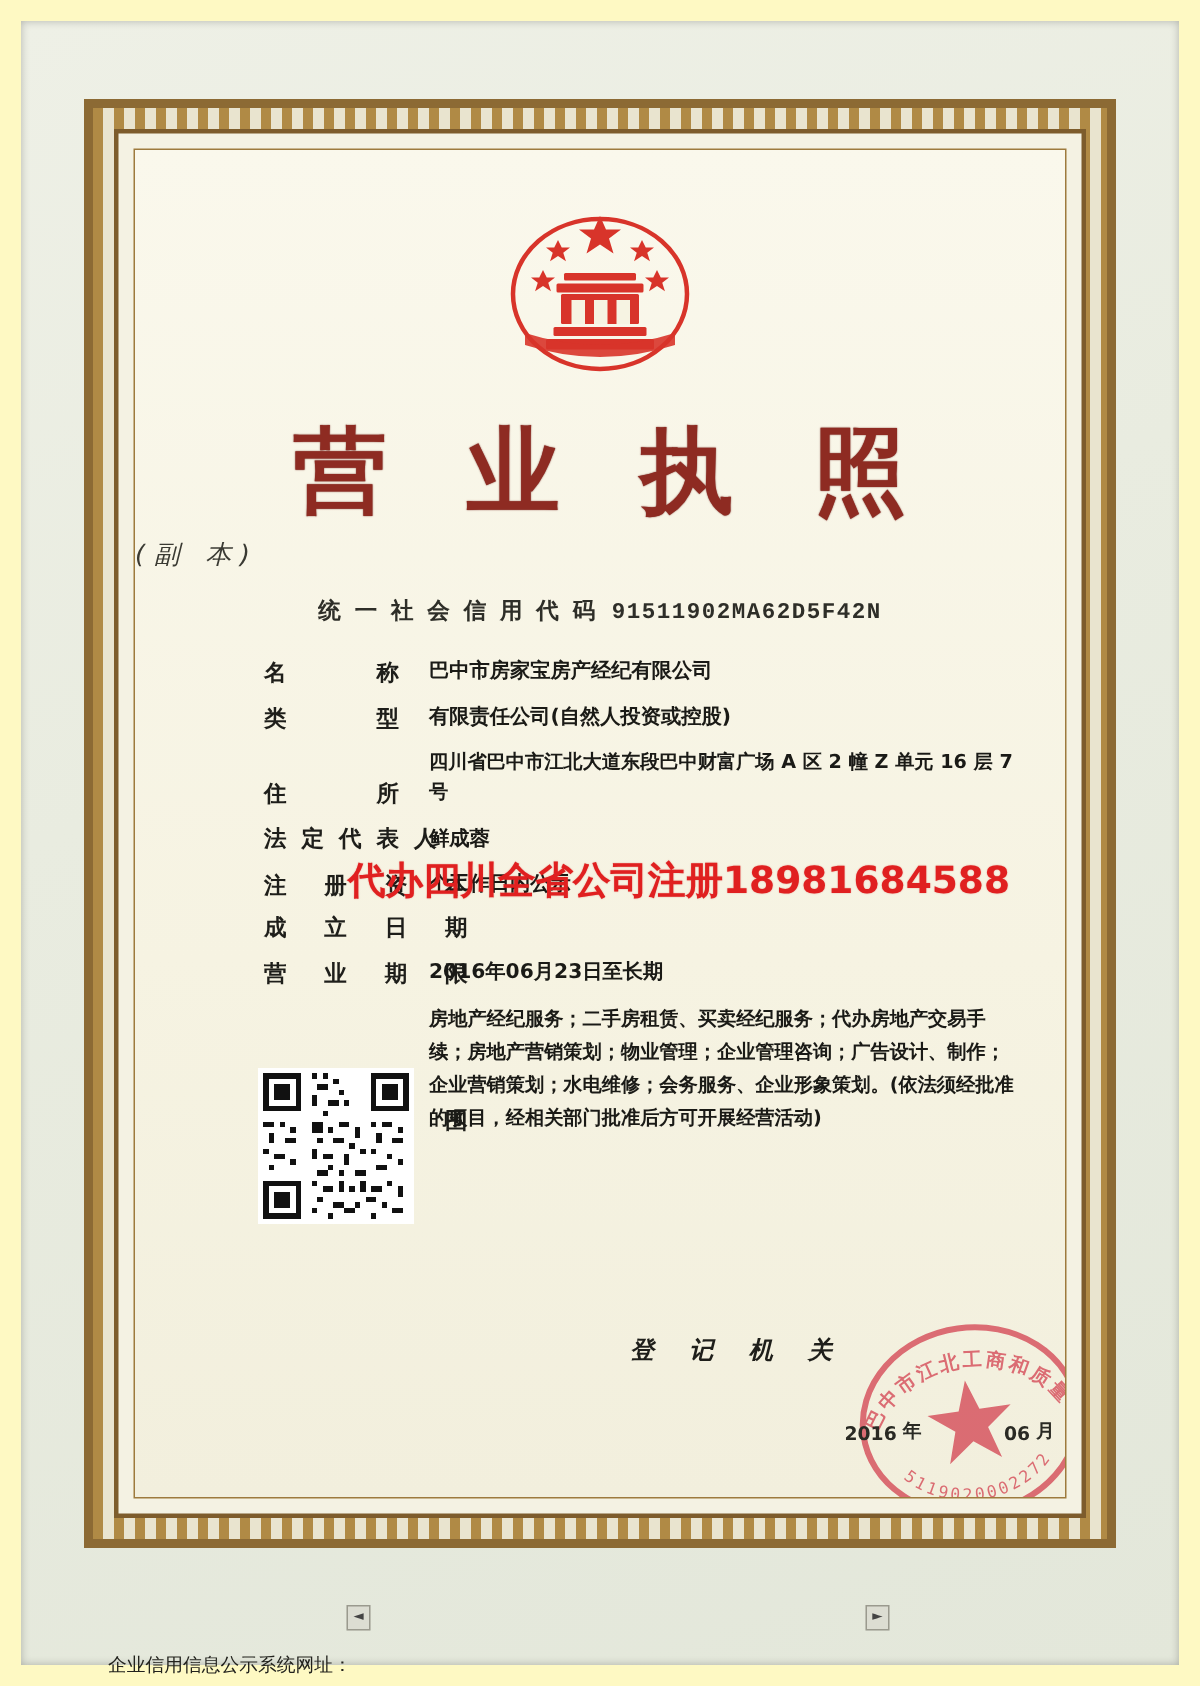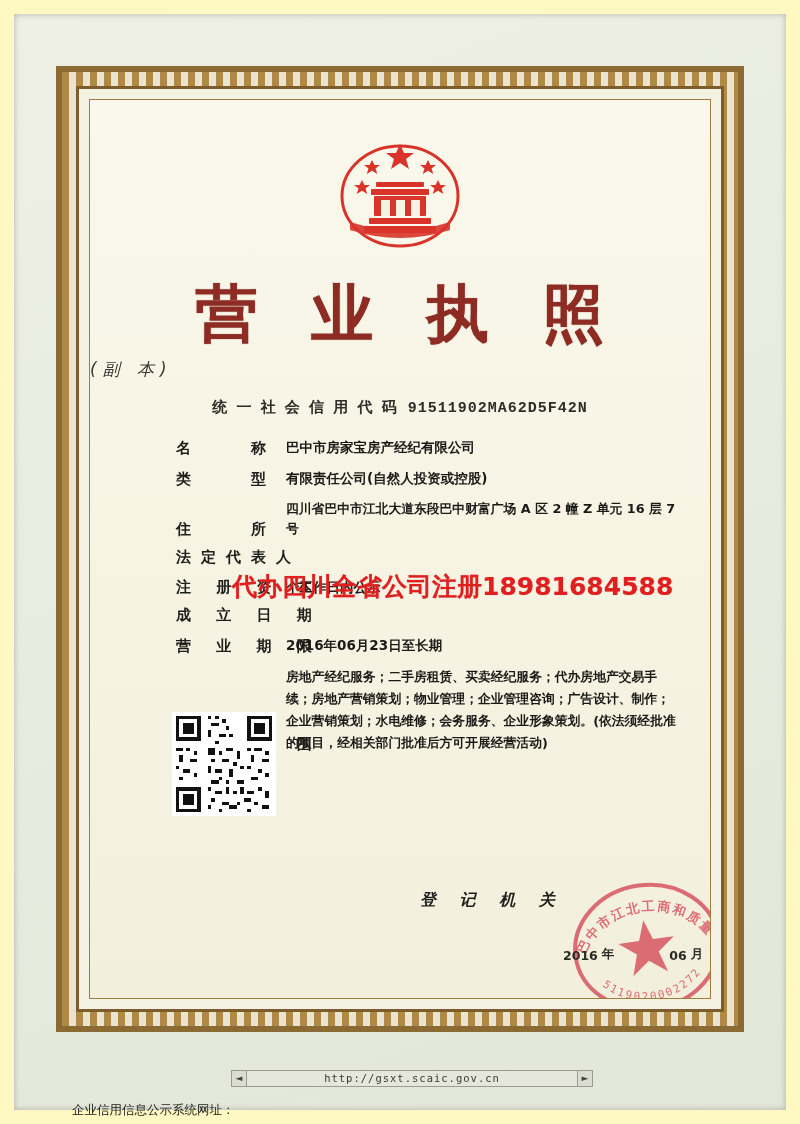--- a/index.html
+++ b/index.html
@@ -189,20 +189,21 @@
             <div class="row">
               <div class="lbl">类　　型</div>
               <div class="val">有限责任公司(自然人投资或控股)</div>
             </div>
             <div class="row">
               <div class="lbl">住　　所</div>
               <div class="val small">四川省巴中市江北大道东段巴中财富广场 A 区 2 幢 Z 单元 16 层 7 号</div>
             </div>
             <div class="row">
               <div class="lbl">法定代表人</div>
+              <div class="val">鲜成蓉</div>
             </div>
             <div class="row">
               <div class="lbl">注 册 资 本</div>
               <div class="val">个工作日内公示</div>
             </div>
             <div class="row">
               <div class="lbl">成 立 日 期</div>
             </div>
             <div class="row">
               <div class="lbl">营 业 期 限</div>
@@ -324,21 +325,20 @@
               <span class="unit">日</span>
             </div>
           </div>
 
         </div>
       </div>
     </div>
 
 
     <div class="webarrow l">◄</div>
-    <div class="weburl">http://gsxt.scaic.gov.cn</div>
     <div class="webarrow r">►</div>
 
     <div class="footer-left">企业信用信息公示系统网址：</div>
 
   </div>
 
   <div class="watermark">代办四川全省公司注册18981684588</div>
 </div>
 
 </body></html>

